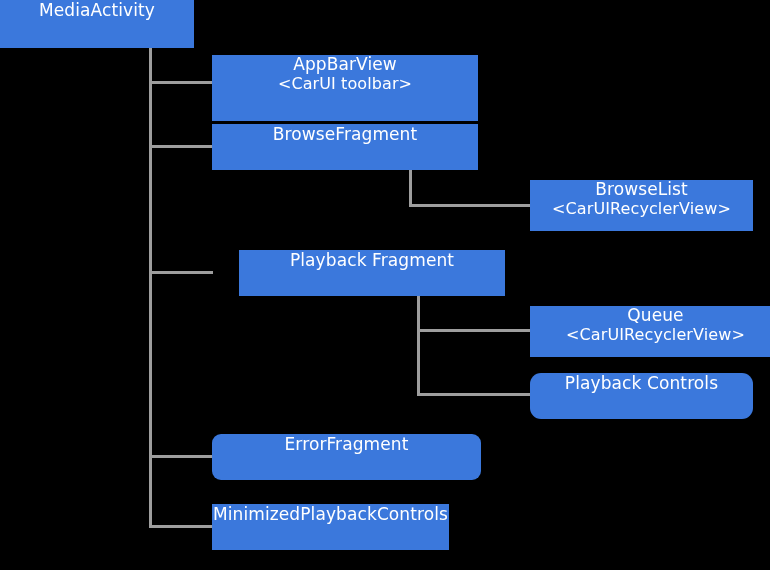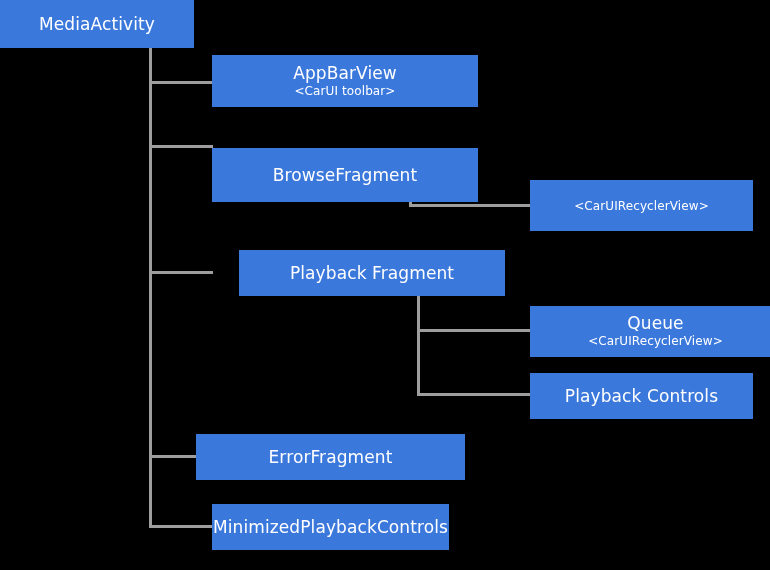--- a/index.html
+++ b/index.html
@@ -16,33 +16,32 @@
     font-family: "DejaVu Sans", "Liberation Sans", sans-serif;
   }
   .node {
     position: absolute;
     box-sizing: border-box;
     background: #3b78dc;
     color: #ffffff;
     display: flex;
     flex-direction: column;
     align-items: center;
-    justify-content: center;
     text-align: center;
     line-height: 1.18;
     z-index: 3;
   }
   .node .title {
     font-size: 17px;
     font-weight: 400;
     letter-spacing: 0.1px;
     white-space: nowrap;
   }
   .node .subtitle {
-    font-size: 12px;
+    font-size: 16px;
     font-weight: 400;
     letter-spacing: 0.1px;
     white-space: nowrap;
     margin-top: 1px;
   }
   .node.two-line .title { margin-top: -1px; }
   .edge {
     position: absolute;
     background: #9e9e9e;
     z-index: 1;
@@ -71,47 +70,48 @@
   <div class="edge h" style="left:409px; top:204px; width:122px;"></div>
 
   <div class="edge v" style="left:417px; top:296px; height:100px;"></div>
   <div class="edge h" style="left:417px; top:329px; width:114px;"></div>
   <div class="edge h" style="left:417px; top:393px; width:114px;"></div>
 
   <div class="node" style="left:0px; top:0px; width:194px; height:48px;">
     <span class="title">MediaActivity</span>
   </div>
 
-  <div class="node two-line" style="left:212px; top:55px; width:266px; height:52px;">
+  <div class="node two-line" style="left:212px; top:55px; width:266px; height:66px;">
     <span class="title">AppBarView</span>
     <span class="subtitle">&lt;CarUI toolbar&gt;</span>
   </div>
 
-  <div class="node" style="left:212px; top:124px; width:266px; height:54px;margin-top:24px;">
+  <div class="node" style="left:212px; top:124px; width:266px; height:46px;">
     <span class="title">BrowseFragment</span>
   </div>
 
   <div class="node two-line" style="left:530px; top:180px; width:223px; height:51px;">
+    <span class="title">BrowseList</span>
     <span class="subtitle">&lt;CarUIRecyclerView&gt;</span>
   </div>
 
   <div class="node" style="left:212px; top:250px; width:266px; height:46px;margin-left:27px;">
     <span class="title">Playback Fragment</span>
   </div>
 
   <div class="node two-line" style="left:530px; top:306px; width:251px; height:51px;">
     <span class="title">Queue</span>
     <span class="subtitle">&lt;CarUIRecyclerView&gt;</span>
   </div>
 
-  <div class="node" style="left:530px; top:373px; width:223px; height:46px;">
+  <div class="node" style="left:530px; top:373px; width:223px; height:46px;border-radius:11px;">
     <span class="title">Playback Controls</span>
   </div>
 
-  <div class="node" style="left:196px; top:434px; width:269px; height:46px;">
+  <div class="node" style="left:212px; top:434px; width:269px; height:46px;border-radius:9px;">
     <span class="title">ErrorFragment</span>
   </div>
 
   <div class="node" style="left:212px; top:504px; width:237px; height:46px;">
     <span class="title">MinimizedPlaybackControls</span>
   </div>
 
 </div>
 
 </body></html>

